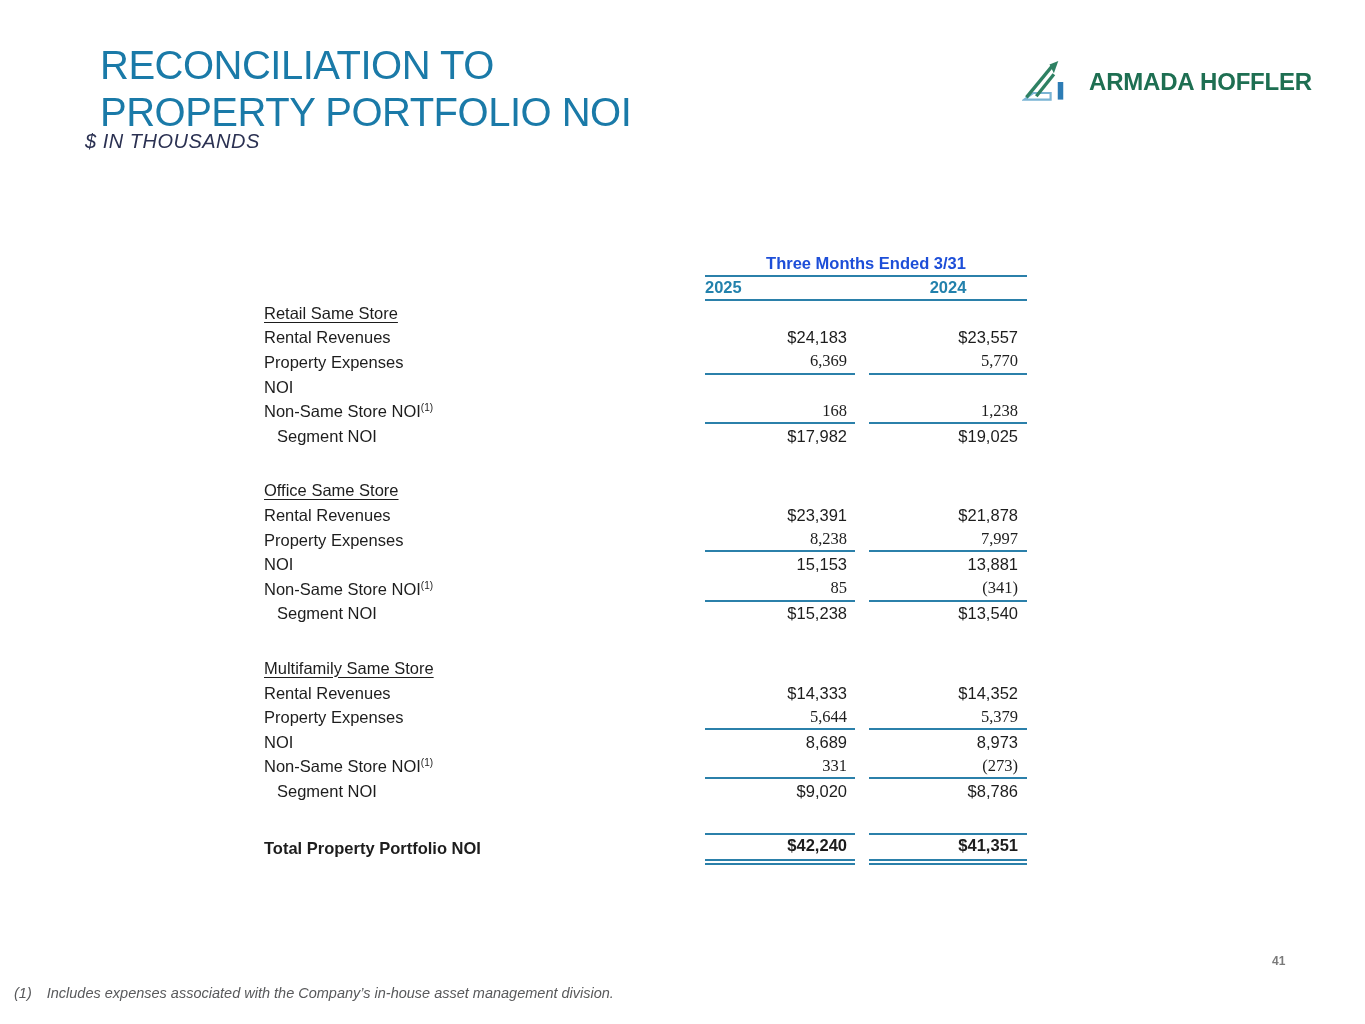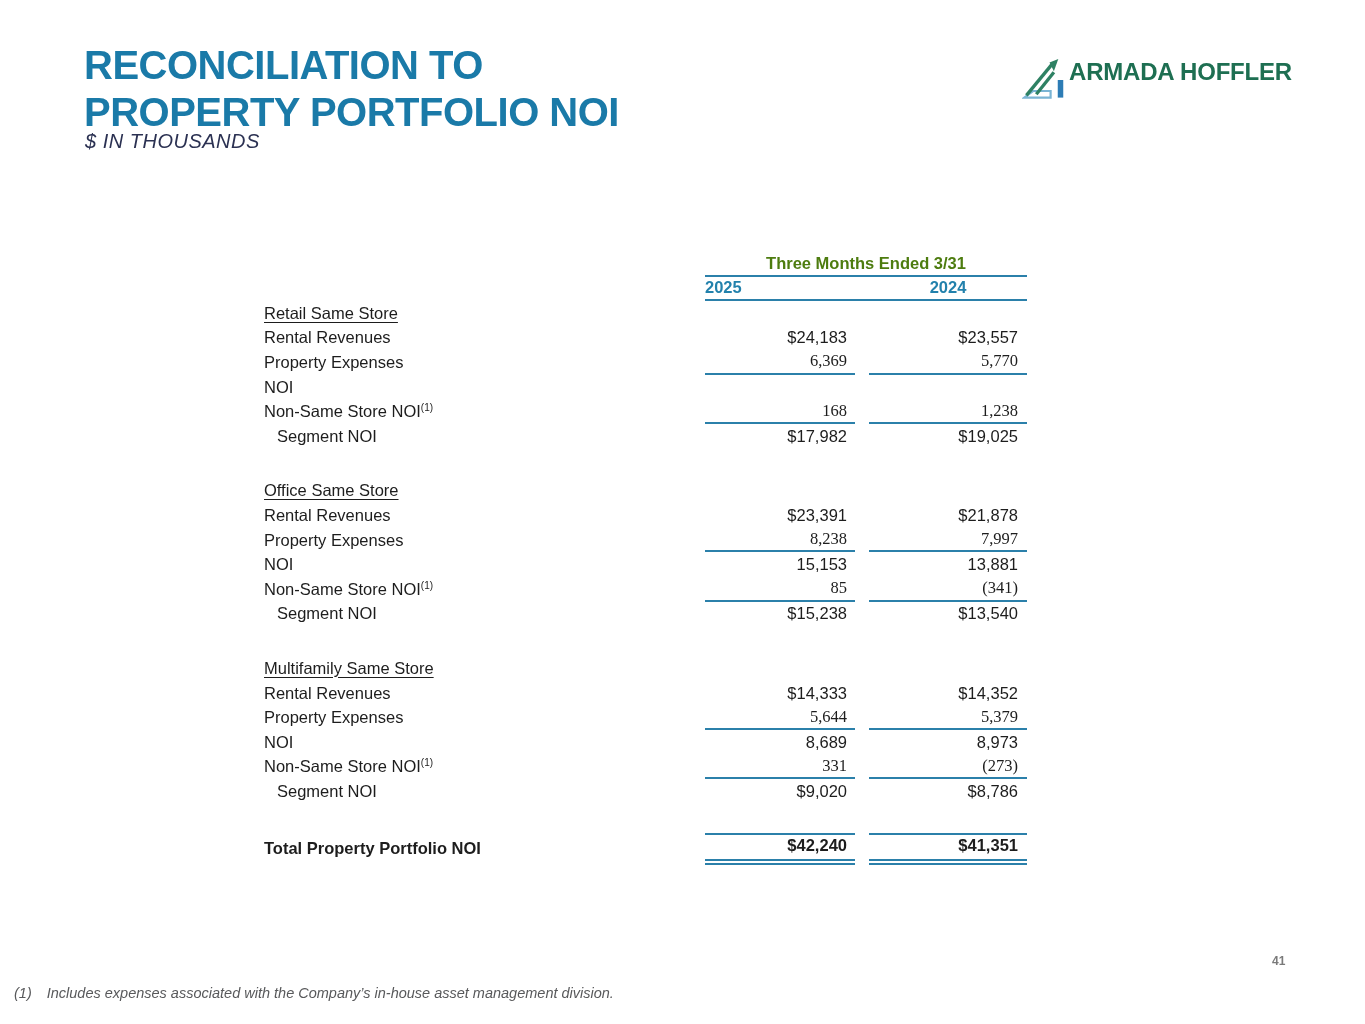--- a/index.html
+++ b/index.html
@@ -5,31 +5,31 @@
   * { margin:0; padding:0; box-sizing:border-box; }
   html,body { background:#e8e8e8; }
   .slide {
     position:relative; width:1365px; height:1024px; background:#ffffff;
     font-family:"Liberation Sans", sans-serif; overflow:hidden;
     --rule:#2b80aa; --titleblue:#1a7aa8; --navy:#2b3152; --ink:#1d1d1d;
   }
 
   
   .page-title {
-    position:absolute; left:84px; top:42px;
-    font-size:40px; line-height:47px; font-weight:bold;
+    position:absolute; left:100px; top:42px;
+    font-size:40px; line-height:47px; font-weight:normal;
     letter-spacing:-0.5px; color:var(--titleblue);
   }
   .subtitle {
     position:absolute; left:85px; top:130px;
     font-size:20px; font-style:italic; letter-spacing:0.5px; color:var(--navy);
   }
   .logo {
     position:absolute; left:1022px; top:58px;
-    display:flex; align-items:flex-start; gap:3px; height:48px;
+    display:flex; align-items:center; gap:23px; height:48px;
   }
   .logo-text {
     font-size:24px; font-weight:bold; letter-spacing:-0.2px; color:#1e6f52;
     white-space:nowrap;
   }
 
   
   .fin-table {
     position:absolute; left:264px; top:253px; width:763px;
     font-size:16.5px; color:var(--ink);
@@ -40,21 +40,21 @@
   .lbl.indent { padding-left:13px; }
   .section-title { text-decoration:underline; text-underline-offset:3px; }
   .nums { width:322px; display:flex; height:100%; }
   .c1 { width:150px; text-align:right; padding-right:8px; height:100%;
         display:flex; align-items:center; justify-content:flex-end; }
   .c2 { width:158px; margin-left:14px; text-align:right; padding-right:9px; height:100%;
         display:flex; align-items:center; justify-content:flex-end; }
   .rule-below { border-bottom:2px solid var(--rule);font-family:Liberation Serif, serif; }
 
   .nums-span { width:322px; border-bottom:2px solid var(--rule); padding-bottom:2px; }
-  .period { text-align:center; font-weight:bold; color:#4d7c0f; }
+  .period { text-align:center; font-weight:bold; color:#1d4ed8; }
   .years { display:flex; font-weight:bold; color:#2281ac; }
   .y1 { width:150px; }
   .ygap { width:14px; }
   .y2 { width:158px; text-align:center; }
 
   .section { margin-top:0; }
   .section + .section { margin-top:30px; }
 
   .total-row { display:flex; margin-top:29px; font-weight:bold; height:32px;gap:13px; }
   .total-row .lbl { display:flex; align-items:center; height:100%; }

